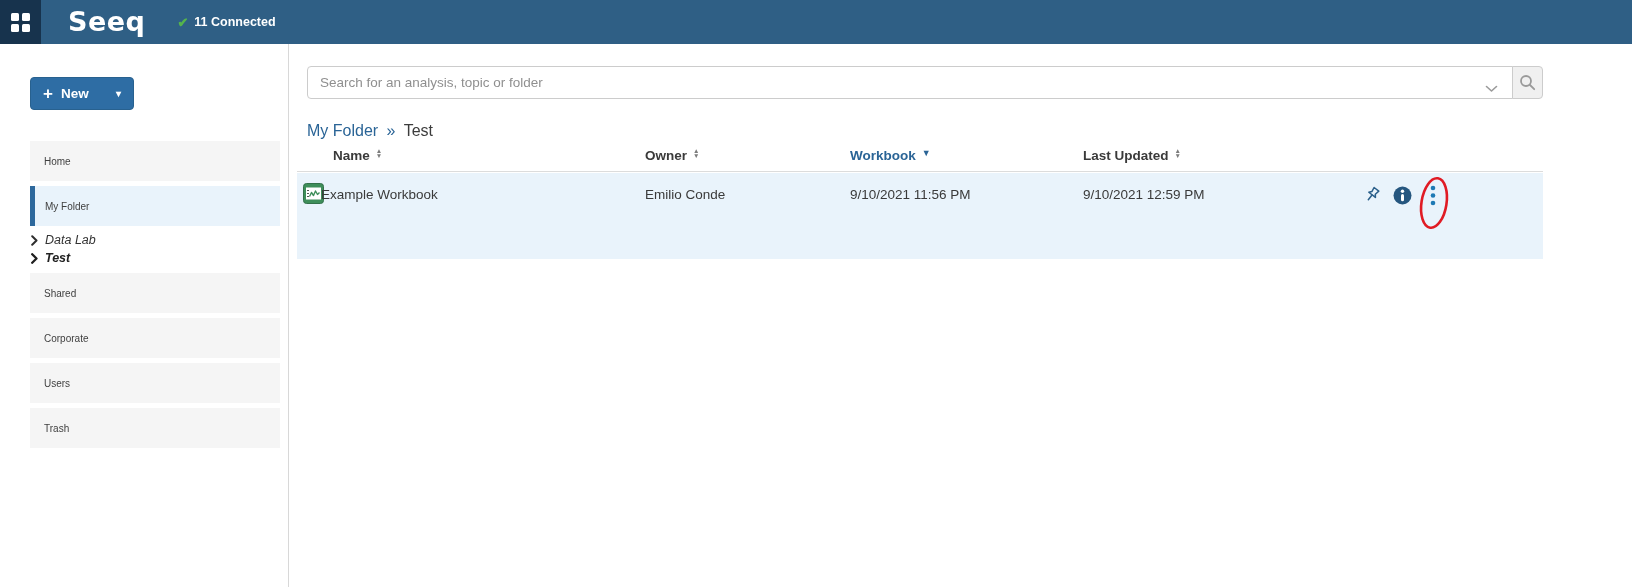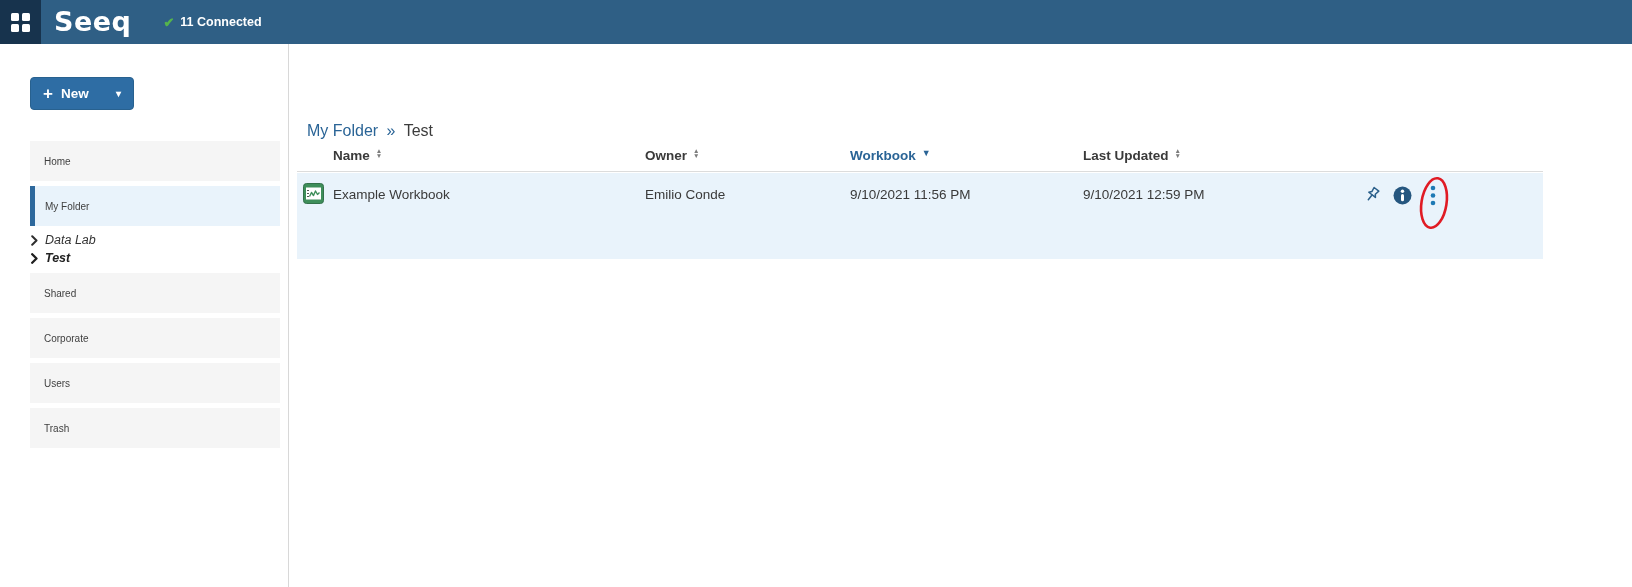--- a/index.html
+++ b/index.html
@@ -7,21 +7,21 @@
               font-family:"Liberation Sans", sans-serif; }
   body { position:relative; }
 
   
   .navbar { position:absolute; top:0; left:0; width:1632px; height:44px;
             background:#2f5f85; display:flex; align-items:center; }
   .grid-btn { width:41px; height:44px; background:#17334d; display:flex;
               align-items:center; justify-content:center; cursor:pointer; flex:0 0 auto; }
   .grid-icon { display:grid; grid-template-columns:8px 8px; grid-template-rows:8px 8px; gap:3px; }
   .grid-icon span { background:#fff; border-radius:1.5px; }
-  .logo { margin-left:13px; color:#ffffff; font-size:27px; font-weight:700;
+  .logo { margin-left:27px; color:#ffffff; font-size:27px; font-weight:700;
           letter-spacing:.5px; font-family:"DejaVu Sans", sans-serif; line-height:44px;
           cursor:pointer; }
   .conn { margin-left:32px; color:#fff; font-size:12.5px; font-weight:700;
           display:flex; align-items:center; gap:6px; cursor:pointer; }
   .conn .check { color:#55b44c; font-size:13px; }
 
   
   .sidebar { position:absolute; top:44px; left:0; width:289px; height:543px;
              background:#fff; border-right:1px solid #d8d8d8; }
   .new-btn { position:absolute; left:30px; top:33px; width:104px; height:33px;
@@ -68,21 +68,21 @@
   .th-created { left:553px; color:#2a6496; }
   .th-updated { left:786px; }
   .sort-both { display:inline-flex; flex-direction:column; font-size:6.5px;
                line-height:5px; color:#7c7c7c; letter-spacing:0; }
   .sort-active { font-size:9px; color:#2a6496; }
 
   .trow { position:absolute; top:129px; left:0; width:100%; height:86px;
           background:#e9f3fb; cursor:pointer; }
   .row-icon { position:absolute; left:6px; top:10px; }
   .cell { position:absolute; top:14px; font-size:13.5px; color:#3a3a3a; white-space:nowrap; }
-  .cell-name    { left:36px; }
+  .cell-name    { left:24px; }
   .cell-owner   { left:348px; }
   .cell-created { left:553px; }
   .cell-updated { left:786px; }
   .action { position:absolute; cursor:pointer; }
   .action-pin   { left:1066px; top:13px; }
   .action-info  { left:1096px; top:13px; }
   .action-kebab { left:1129px; top:12px; padding:0 4px; }
   .annotation { position:absolute; left:1117px; top:2px; pointer-events:none; }
 </style>
 </head>
@@ -144,20 +144,34 @@
       <span>Users</span>
     </div>
     <div class="nav-item">
       <span>Trash</span>
     </div>
   </nav>
 </aside>
 
 <main class="main">
 
+  <div class="search-group">
+    <input class="search-input" type="text" placeholder="Search for an analysis, topic or folder" style="">
+    <span class="search-chevron">
+      <svg width="13" height="8" viewBox="0 0 13 8">
+        <polyline points="1.5,1.5 6.5,6 11.5,1.5" fill="none" stroke="#9a9a9a" stroke-width="1.6" stroke-linecap="round" stroke-linejoin="round"></polyline>
+      </svg>
+    </span>
+    <button class="search-btn">
+      <svg width="17" height="17" viewBox="0 0 17 17">
+        <circle cx="7" cy="7" r="5" fill="none" stroke="#9a9a9a" stroke-width="1.8"></circle>
+        <line x1="11" y1="11" x2="15.2" y2="15.2" stroke="#9a9a9a" stroke-width="1.8" stroke-linecap="round"></line>
+      </svg>
+    </button>
+  </div>
 
   <div class="breadcrumb">
     <a>My Folder</a>
     <span class="sep">»</span>
     <span>Test</span>
   </div>
 
   <div class="table-head">
     <div class="th th-name">
       <span>Name</span>

